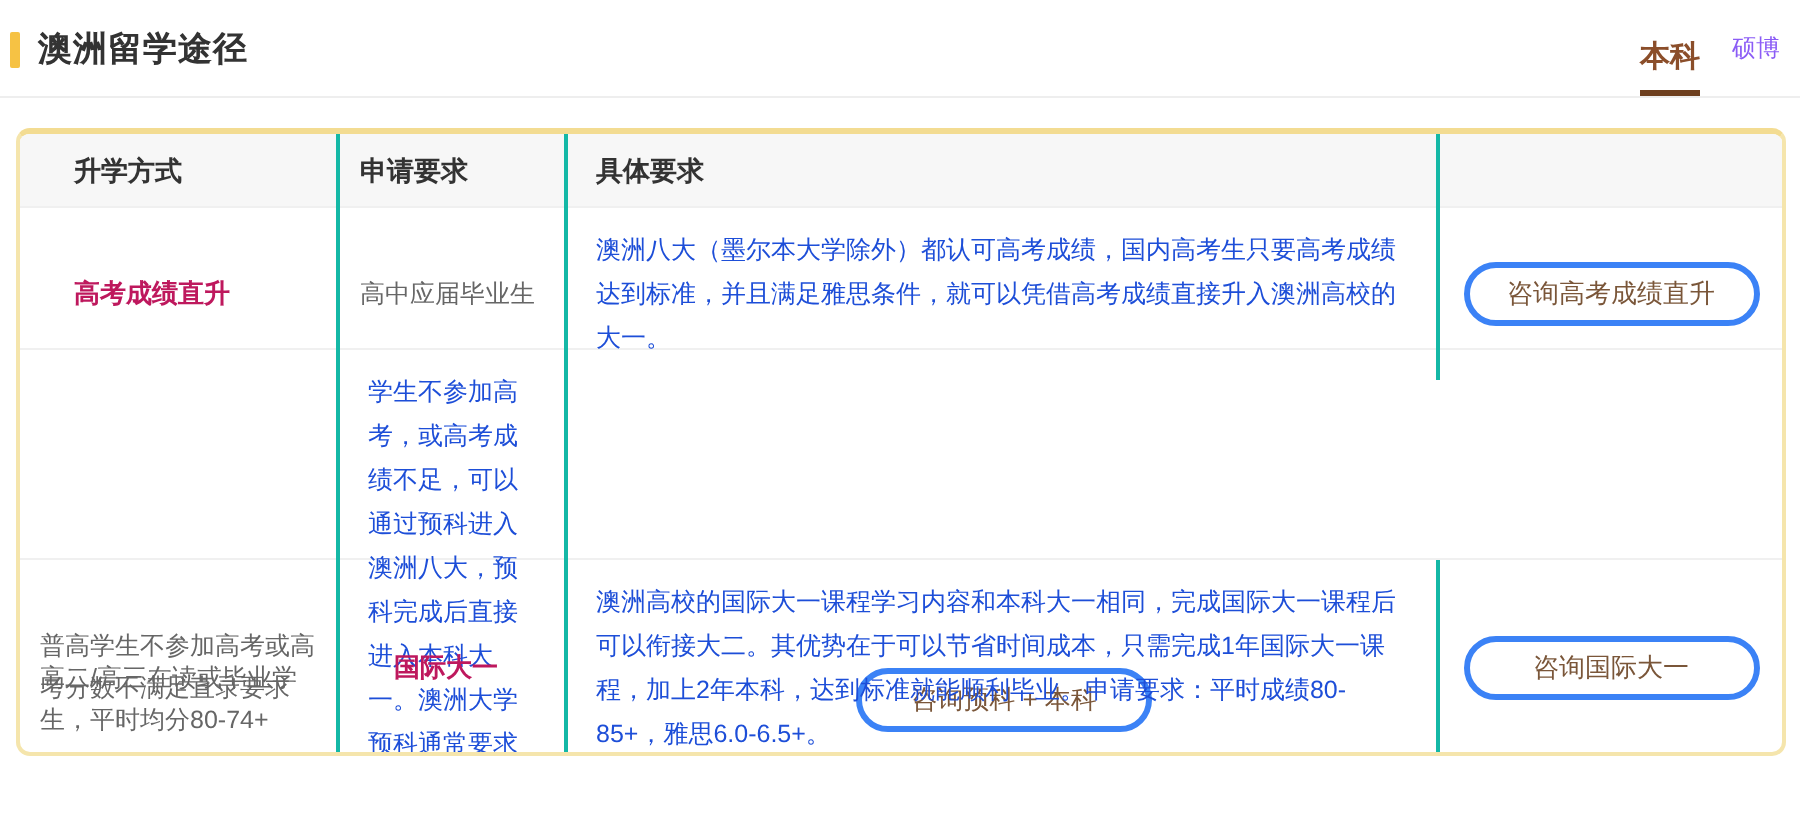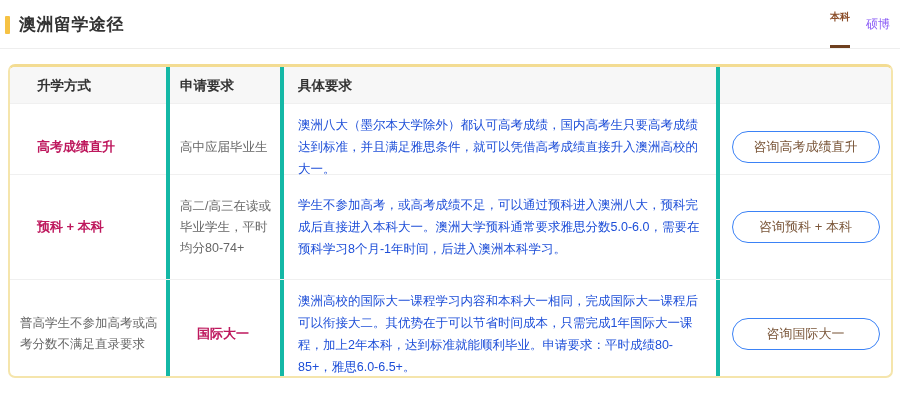--- a/index.html
+++ b/index.html
@@ -24,22 +24,22 @@
     background: #f6c244; margin-right: 9px; border-radius: 1px;
   }
   .page-title { font-size: 17px; font-weight: bold; color: #333; letter-spacing: .5px; }
 
   .tabs { display: flex; align-items: flex-end; gap: 16px; }
   .tab {
     color: #8b5cf6; font-size: 12px; padding-bottom: 12px; cursor: pointer;
     border-bottom: 3px solid transparent;
   }
   .tab.active {
-    color: #8b4e2a; font-size: 10px; font-weight: bold;
-    padding-bottom: 21px;
+    color: #8b4e2a; font-size: 15px; font-weight: bold;
+    padding-bottom: 7px;
     border-bottom: 3px solid #6e3f1f;
   }
 
   
   .pathway-table {
     margin: 15px 7px 0 8px;
     width: 885px;
     border: 2px solid #f5e5ac;
     border-top: 3px solid #f3dc92;
     border-radius: 7px;
@@ -52,35 +52,35 @@
   }
   .t-row.thead { background: #f7f7f7; height: 36px; }
   .t-row.body { border-top: 1px solid #f0f0f0; }
   .t-row.r1 { height: 71px; }
   .t-row.r2 { height: 105px; }
   .t-row.r3 { height: 97px; }
 
   .cell {
     display: flex; align-items: center;
   }
-  .cell.c1, .cell.c2, .cell.c3 { border-right: 4px solid #14b8a6; }
+  .cell.c1, .cell.c2, .cell.c3 { border-right: 2px solid #14b8a6; }
   .cell.c1 { padding: 4px 10px 4px 27px; }
   .cell.c2 { padding: 10px 8px 10px 10px; }
   .cell.c3 { padding: 10px 16px 10px 14px; }
   .cell.c4 { justify-content: center; }
 
   .thead .cell { font-size: 13.5px; font-weight: bold; color: #333; }
 
   .method   { font-size: 13px; font-weight: bold; color: #be185d; }
   .students { font-size: 12.5px; color: #666; line-height: 21px; }
   .reqs     { font-size: 12.5px; color: #1d4ed8; line-height: 22px; }
 
   .consult-btn {
     width: 148px; height: 32px;
-    border: 1px solid #3b82f6;
+    border: 3px solid #3b82f6;
     border-radius: 16px;
     background: #fff;
     color: #7a5639;
     font-size: 13px;
     font-family: "Liberation Sans", sans-serif;
     cursor: pointer;
     display: flex; align-items: center; justify-content: center;
   }
 </style>
 </head>
@@ -117,23 +117,20 @@
         </div>
       <div class="cell c3">
           <span class="reqs">澳洲八大（墨尔本大学除外）都认可高考成绩，国内高考生只要高考成绩达到标准，并且满足雅思条件，就可以凭借高考成绩直接升入澳洲高校的大一。</span>
         </div>
       <div class="cell c4">
         <button class="consult-btn">咨询高考成绩直升</button>
       </div>
     </div>
 
     <div class="t-row body r2">
-      <div class="cell c1">
-          <span class="method">预科 + 本科</span>
-        </div>
       <div class="cell c2">
           <span class="students">高二/高三在读或毕业学生，平时均分80-74+</span>
         </div>
       <div class="cell c3">
           <span class="reqs">学生不参加高考，或高考成绩不足，可以通过预科进入澳洲八大，预科完成后直接进入本科大一。澳洲大学预科通常要求雅思分数5.0-6.0，需要在预科学习8个月-1年时间，后进入澳洲本科学习。</span>
         </div>
       <div class="cell c4">
         <button class="consult-btn">咨询预科 + 本科</button>
       </div>
     </div>

